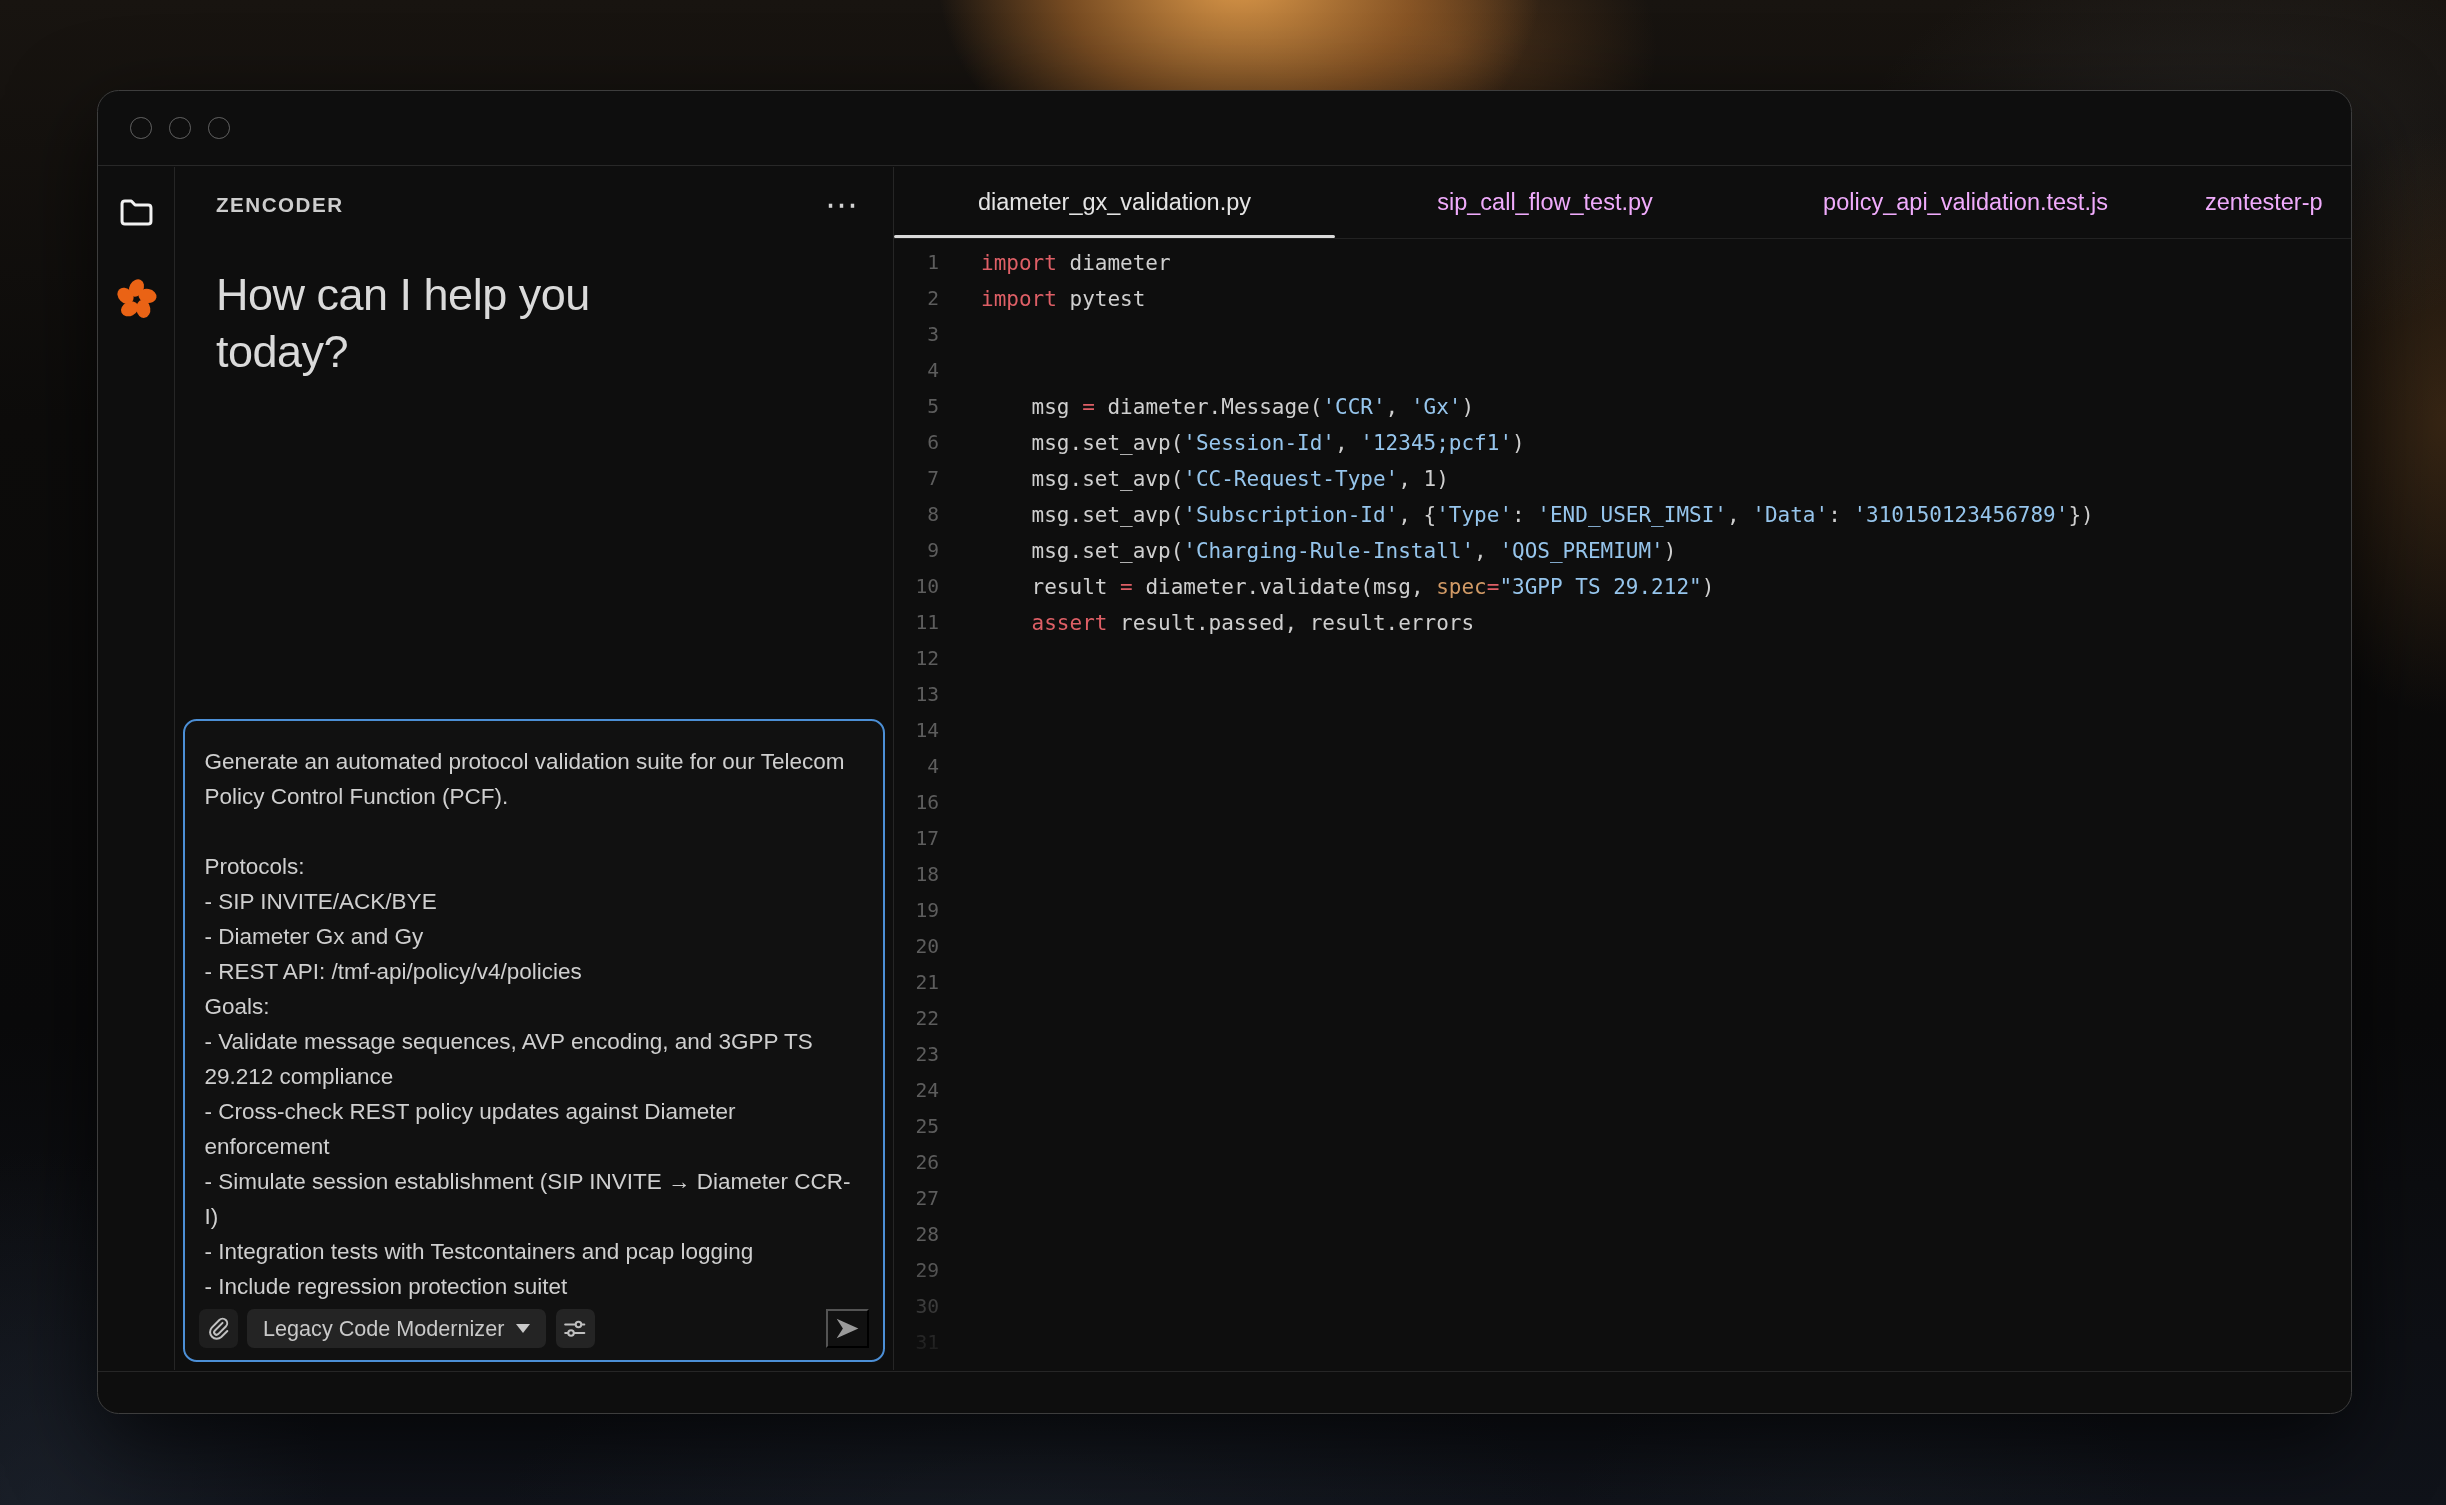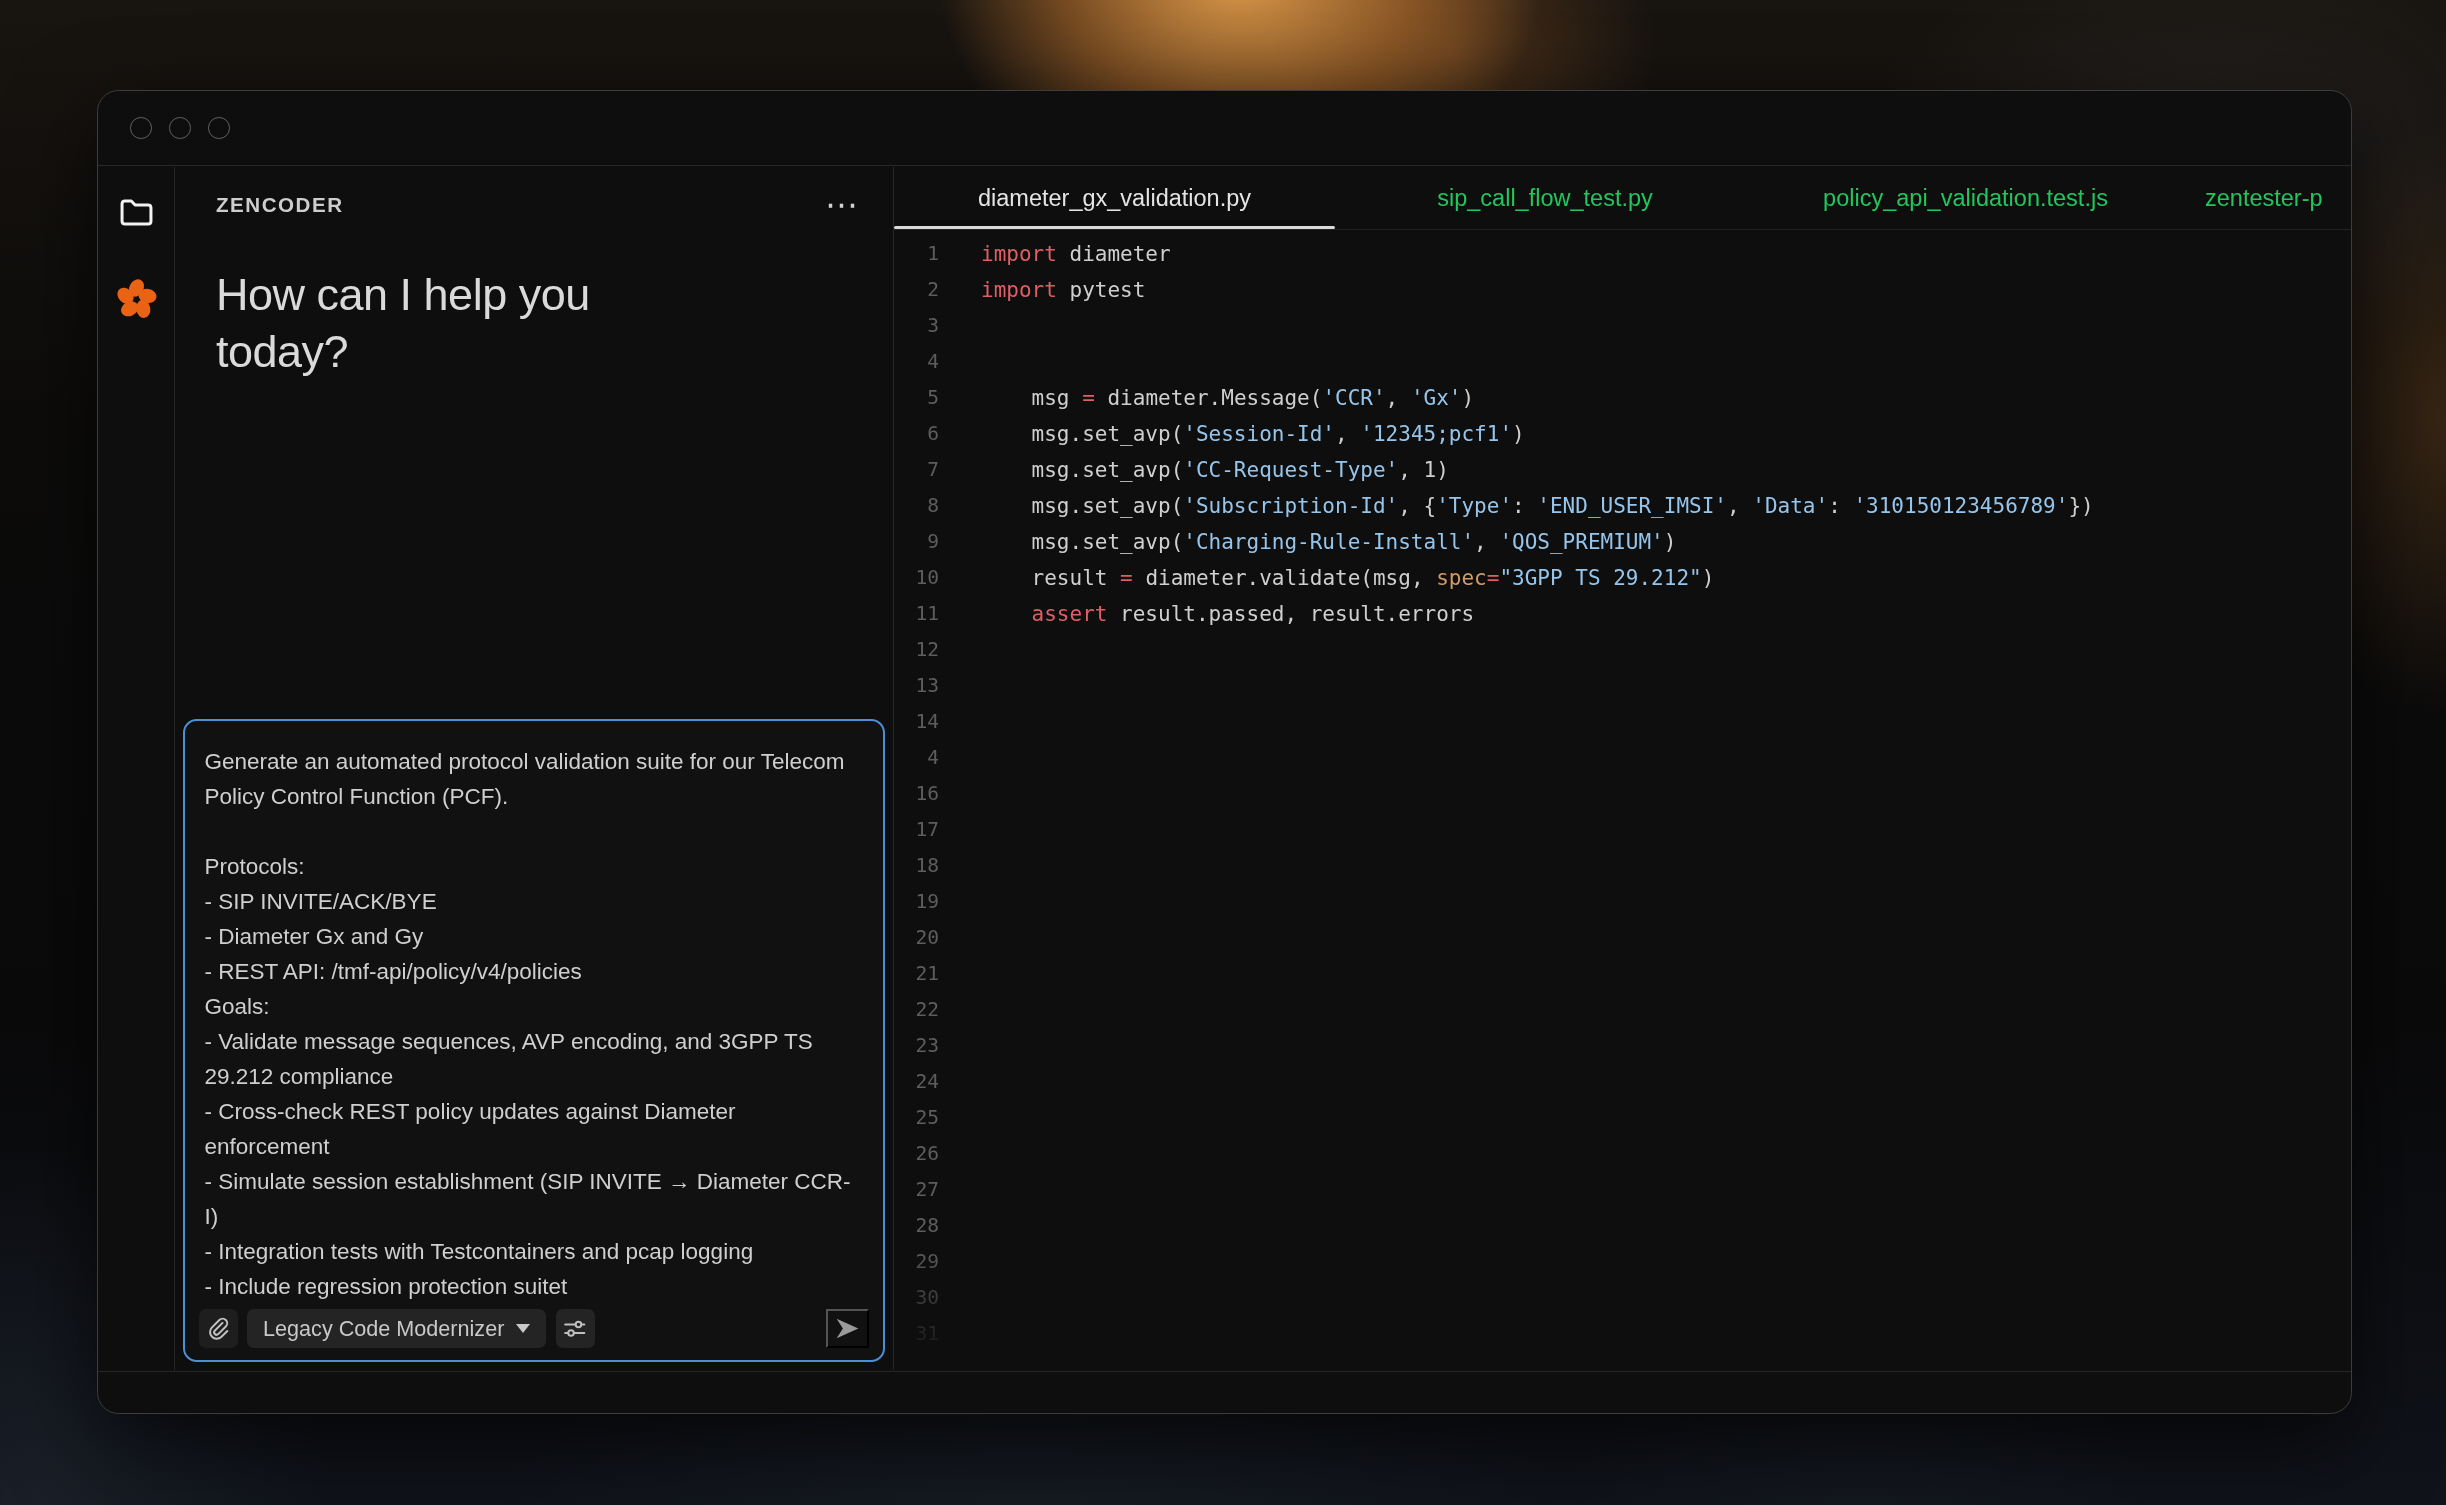--- a/index.html
+++ b/index.html
@@ -68,24 +68,24 @@
   .agent-pill {
     padding:0 15.7px; gap:11.8px; background:#242424; color:#c9c9c9; font-size:21.6px;
     font-family:"Liberation Sans", sans-serif; display:flex; align-items:center;
   }
   .caret-down { width:0; height:0; border-left:7.8px solid transparent; border-right:7.8px solid transparent; border-top:9.8px solid #c9c9c9; }
   .sliders-btn { width:39px; background:#242424; }
   .send-btn { margin-left:auto; background:transparent; width:43px; height:39px; display:flex; align-items:center; justify-content:center; }
 
   
   .editor { position:absolute; left:795px; top:76px; width:1460px; height:1203px; border-left:1px solid #262626; overflow:hidden; }
-  .tabbar { height:63px; display:flex; border-bottom:1px solid #222222; overflow:hidden;justify-content:space-between; }
+  .tabbar { height:72px; display:flex; border-bottom:1px solid #222222; overflow:hidden;justify-content:space-between; }
   .tab {
     flex:none; display:flex; align-items:center; justify-content:center;
-    color:#22c55e; font-size:23.5px; position:relative; white-space:nowrap; overflow:hidden; cursor:default;
+    color:#f0abfc; font-size:23.5px; position:relative; white-space:nowrap; overflow:hidden; cursor:default;
   }
   .tab:nth-child(1){ width:441px; }
   .tab:nth-child(2){ width:420px; }
   .tab:nth-child(3){ width:421px; }
   .tab:nth-child(4){ width:294px; justify-content:flex-start; padding-left:29px; }
   .tab.active { color:#e4e4e4; }
   .tab.active::after { content:""; position:absolute; left:0; bottom:0; width:100%; height:2.9px; background:#d9d9d9; border-radius:2px; }
 
   .code-area { position:relative; height:1125px; padding-top:5.9px; font-family:"DejaVu Sans Mono", monospace; }
   .code-line { display:flex; height:36px; line-height:36px; white-space:pre; }

